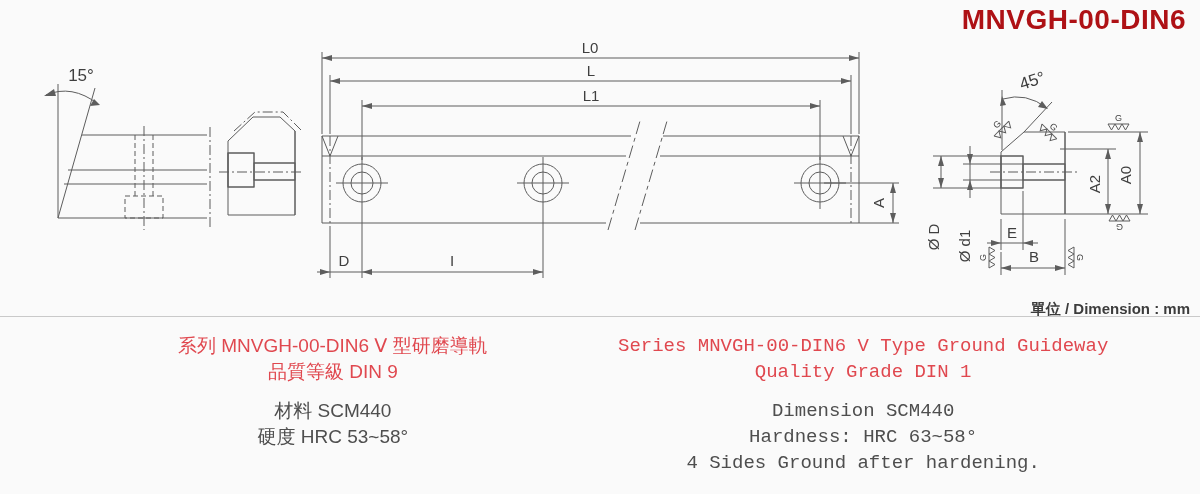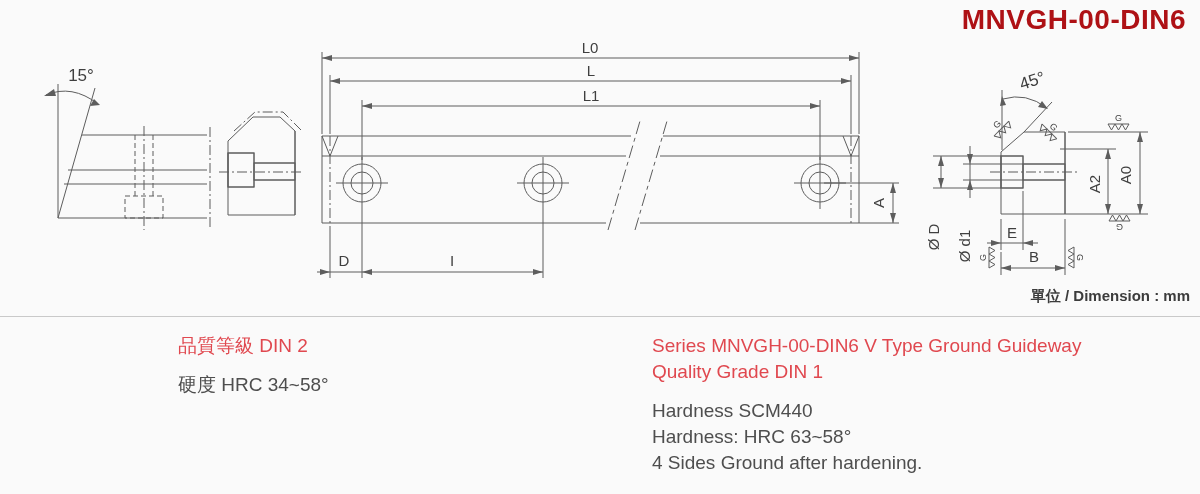--- a/index.html
+++ b/index.html
@@ -1,19 +1,20 @@
 <!DOCTYPE html>
 <html><head>
 <meta charset="utf-8">
 <style>
   html,body{margin:0;padding:0;}
   .page{
     position:relative;width:1200px;height:494px;
     background:#fafafa;overflow:hidden;
     font-family:"Liberation Sans",sans-serif;
+    text-align:center;
   }
   .title{
     position:absolute;top:4px;right:14px;
     font-size:28px;font-weight:bold;color:#ae1115;
     letter-spacing:.5px;
   }
   .drawing{position:absolute;left:0;top:0;}
   .drawing line,.drawing path,.drawing circle,.drawing rect,.drawing polyline{
     stroke:#5d5d5d;stroke-width:1;fill:none;
   }
@@ -23,30 +24,30 @@
     fill:#3f3f3f;font-size:15px;stroke:none;
   }
   .drawing text.big{font-size:17px;}
   .drawing text.gtxt{font-size:9px;}
   .fillbg{fill:#fafafa;stroke:none;}
   .hatched{fill:url(#hatch);}
   .cl{stroke-dasharray:10 3 2 3;}
   .hid{stroke-dasharray:5 3;}
   .brk{stroke-dasharray:13 4 4 4;}
   .unit-note{
-    position:absolute;top:287px;right:10px;
+    position:absolute;top:300px;right:10px;
     font-size:15px;font-weight:600;color:#3c3c3c;
   }
   .divider{
     position:absolute;top:316px;left:0;width:1200px;height:0;
     border-top:1px solid #c9c9c9;
   }
   .spec{position:absolute;top:333px;font-size:19px;line-height:26px;color:#4e4e4e;}
   .spec.zh{left:178px;}
-  .spec.en{left:652px;}
+  .spec.en{left:618px;font-family:Liberation Mono, monospace;}
   .spec .red{color:#e0484f;}
   .spec .gap{height:13px;}
 </style>
 </head>
 <body>
 
 <div class="page">
 
   <div class="title">MNVGH-00-DIN6</div>
 
@@ -263,27 +264,29 @@
     <g transform="translate(1074,247) rotate(90)">
       <path d="M0,0 L3.5,6 L7,0 L10.5,6 L14,0 L17.5,6 L21,0 M0,0 L21,0"></path>
       <text class="gtxt" x="10.5" y="-3" text-anchor="middle">G</text>
     </g>
   </svg>
 
   <div class="unit-note">單位 / Dimension : mm</div>
   <div class="divider"></div>
 
   <div class="spec zh">
-    <div class="red">品質等級 DIN 2</div>
+    <div class="red">系列 MNVGH-00-DIN6 Ⅴ 型研磨導軌</div>
+    <div class="red">品質等級 DIN 9</div>
     <div class="gap"></div>
-    <div>硬度 HRC 34~58°</div>
+    <div>材料 SCM440</div>
+    <div>硬度 HRC 53~58°</div>
   </div>
 
   <div class="spec en">
     <div class="red">Series MNVGH-00-DIN6 V Type Ground Guideway</div>
     <div class="red">Quality Grade DIN 1</div>
     <div class="gap"></div>
-    <div>Hardness SCM440</div>
+    <div>Dimension SCM440</div>
     <div>Hardness: HRC 63~58°</div>
     <div>4 Sides Ground after hardening.</div>
   </div>
 
 </div>
 
 </body></html>

